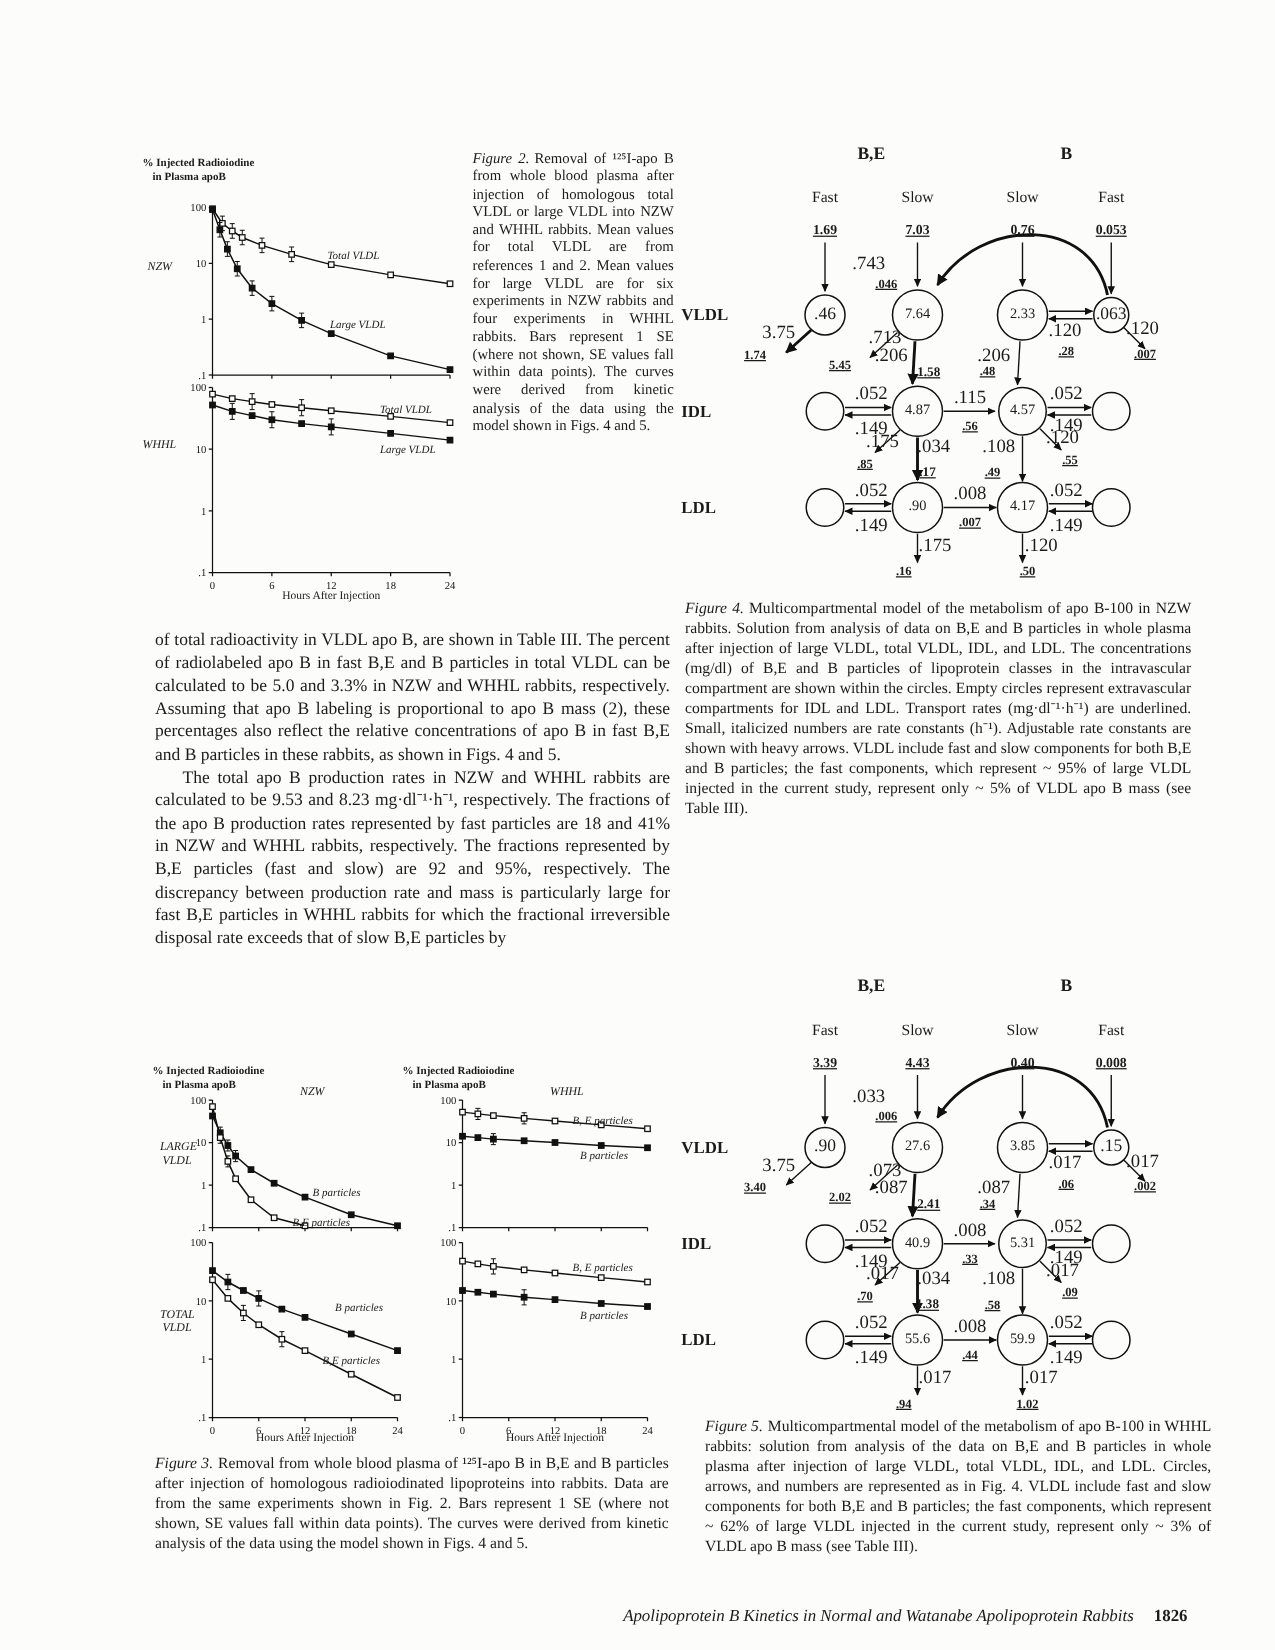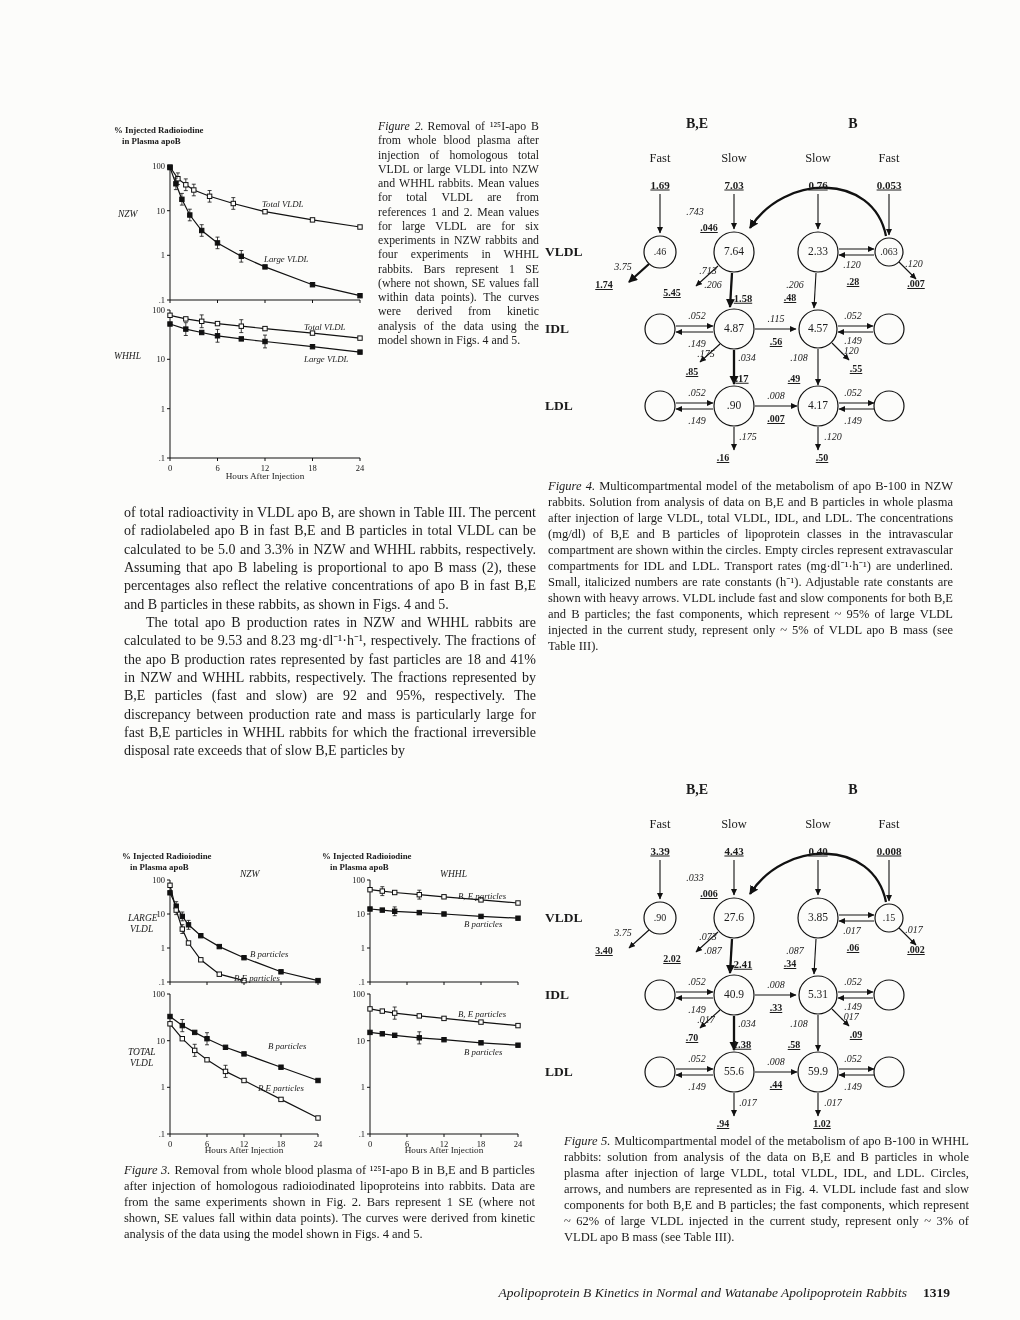--- a/index.html
+++ b/index.html
@@ -15,22 +15,22 @@
   .footer{font-size:13.5px;text-align:right}
   .ftitle{font-style:italic}
   .fpage{font-weight:700;margin-left:16px}
   
   .dlab{position:absolute;transform:translate(-50%,-50%);white-space:nowrap;line-height:1}
   .dg-g{font-weight:700;font-size:14px}
   .dg-c{font-size:12.5px}
   .dg-in{font-size:11px;font-weight:700;text-decoration:underline}
   .dg-row{font-weight:700;font-size:13.5px;transform:translate(0,-50%)}
   .dg-n{font-size:11.5px}
-  .dg-nsm{font-size:10px}
-  .dg-it{font-style:italic;font-size:10px}
+  .dg-nsm{font-size:14px}
+  .dg-it{font-size:15px}
   .dg-u{font-size:10px;font-weight:600;text-decoration:underline}
   .dg-uh{font-size:10.5px;font-weight:700;text-decoration:underline}
   
   .plab{position:absolute;white-space:nowrap;line-height:1}
   .pl-hdr{font-size:8.8px;font-weight:700}
   .pl-it{font-style:italic;font-size:9.5px}
   .pl-curve{font-style:italic;font-size:8.8px}
   .pl-xl{font-size:9.2px;transform:translateX(-50%)}
   svg text{font-family:"Liberation Serif",serif;fill:#151515}
 </style>
@@ -511,16 +511,16 @@
           <circle cx="344" cy="294" r="15"></circle>
         </g>
       </svg>
   <span class="dlab dg-g" style="left: 152px; top: 12px;">B,E</span><span class="dlab dg-g" style="left: 308px; top: 12px;">B</span><span class="dlab dg-c" style="left: 115px; top: 46px;">Fast</span><span class="dlab dg-c" style="left: 189px; top: 46px;">Slow</span><span class="dlab dg-c" style="left: 273px; top: 46px;">Slow</span><span class="dlab dg-c" style="left: 344px; top: 46px;">Fast</span><span class="dlab dg-in" style="left: 115px; top: 73px;">3.39</span><span class="dlab dg-in" style="left: 189px; top: 73px;">4.43</span><span class="dlab dg-in" style="left: 273px; top: 73px;">0.40</span><span class="dlab dg-in" style="left: 344px; top: 73px;">0.008</span><span class="dlab dg-row" style="left: 0px; top: 140px;">VLDL</span><span class="dlab dg-row" style="left: 0px; top: 217px;">IDL</span><span class="dlab dg-row" style="left: 0px; top: 294px;">LDL</span><span class="dlab dg-n dg-nsm" style="left: 115px; top: 140px;">.90</span><span class="dlab dg-n" style="left: 189px; top: 140px;">27.6</span><span class="dlab dg-n" style="left: 273px; top: 140px;">3.85</span><span class="dlab dg-n dg-nsm" style="left: 344px; top: 140px;">.15</span><span class="dlab dg-n" style="left: 189px; top: 217px;">40.9</span><span class="dlab dg-n" style="left: 273px; top: 217px;">5.31</span><span class="dlab dg-n" style="left: 189px; top: 294px;">55.6</span><span class="dlab dg-n" style="left: 273px; top: 294px;">59.9</span><span class="dlab dg-it" style="left: 150px; top: 100px;">.033</span><span class="dlab dg-u" style="left: 164px; top: 116px;">.006</span><span class="dlab dg-it" style="left: 78px; top: 155px;">3.75</span><span class="dlab dg-u" style="left: 59px; top: 173px;">3.40</span><span class="dlab dg-it" style="left: 163px; top: 159px;">.073</span><span class="dlab dg-u" style="left: 127px; top: 181px;">2.02</span><span class="dlab dg-it" style="left: 168px; top: 173px;">.087</span><span class="dlab dg-uh" style="left: 198px; top: 187px;">2.41</span><span class="dlab dg-it" style="left: 250px; top: 173px;">.087</span><span class="dlab dg-u" style="left: 245px; top: 186px;">.34</span><span class="dlab dg-it" style="left: 307px; top: 153px;">.017</span><span class="dlab dg-u" style="left: 308px; top: 170px;">.06</span><span class="dlab dg-it" style="left: 369px; top: 152px;">.017</span><span class="dlab dg-u" style="left: 371px; top: 172px;">.002</span><span class="dlab dg-it" style="left: 152px; top: 204px;">.052</span><span class="dlab dg-it" style="left: 152px; top: 232px;">.149</span><span class="dlab dg-it" style="left: 231px; top: 207px;">.008</span><span class="dlab dg-u" style="left: 231px; top: 230px;">.33</span><span class="dlab dg-it" style="left: 161px; top: 242px;">.017</span><span class="dlab dg-u" style="left: 147px; top: 260px;">.70</span><span class="dlab dg-it" style="left: 202px; top: 246px;">.034</span><span class="dlab dg-uh" style="left: 197px; top: 267px;">1.38</span><span class="dlab dg-it" style="left: 254px; top: 246px;">.108</span><span class="dlab dg-u" style="left: 249px; top: 267px;">.58</span><span class="dlab dg-it" style="left: 305px; top: 239px;">.017</span><span class="dlab dg-u" style="left: 311px; top: 257px;">.09</span><span class="dlab dg-it" style="left: 308px; top: 204px;">.052</span><span class="dlab dg-it" style="left: 308px; top: 229px;">.149</span><span class="dlab dg-it" style="left: 152px; top: 281px;">.052</span><span class="dlab dg-it" style="left: 152px; top: 309px;">.149</span><span class="dlab dg-it" style="left: 231px; top: 284px;">.008</span><span class="dlab dg-u" style="left: 231px; top: 307px;">.44</span><span class="dlab dg-it" style="left: 203px; top: 325px;">.017</span><span class="dlab dg-u" style="left: 178px; top: 346px;">.94</span><span class="dlab dg-it" style="left: 288px; top: 325px;">.017</span><span class="dlab dg-u" style="left: 277px; top: 346px;">1.02</span><span class="dlab dg-it" style="left: 308px; top: 281px;">.052</span><span class="dlab dg-it" style="left: 308px; top: 309px;">.149</span></div>
 
   <div class="abs cap" style="left:564px;top:1133px;width:405px">
     <span class="capfig">Figure 5.</span><span>Multicompartmental model of the metabolism of apo B-100 in WHHL rabbits: solution from analysis of the data on B,E and B particles in whole plasma after injection of large VLDL, total VLDL, IDL, and LDL. Circles, arrows, and numbers are represented as in Fig. 4. VLDL include fast and slow components for both B,E and B particles; the fast components, which represent ~ 62% of large VLDL injected in the current study, represent only ~ 3% of VLDL apo B mass (see Table III).</span>
   </div>
 
   <div class="abs footer" style="left:350px;top:1285px;width:600px">
-    <span class="ftitle">Apolipoprotein B Kinetics in Normal and Watanabe Apolipoprotein Rabbits</span><span class="fpage">1319</span>
+    <span class="ftitle">Apolipoprotein B Kinetics in Normal and Watanabe Apolipoprotein Rabbits</span><span class="fpage">1826</span>
   </div>
 
 </div>
 
 </body></html>

